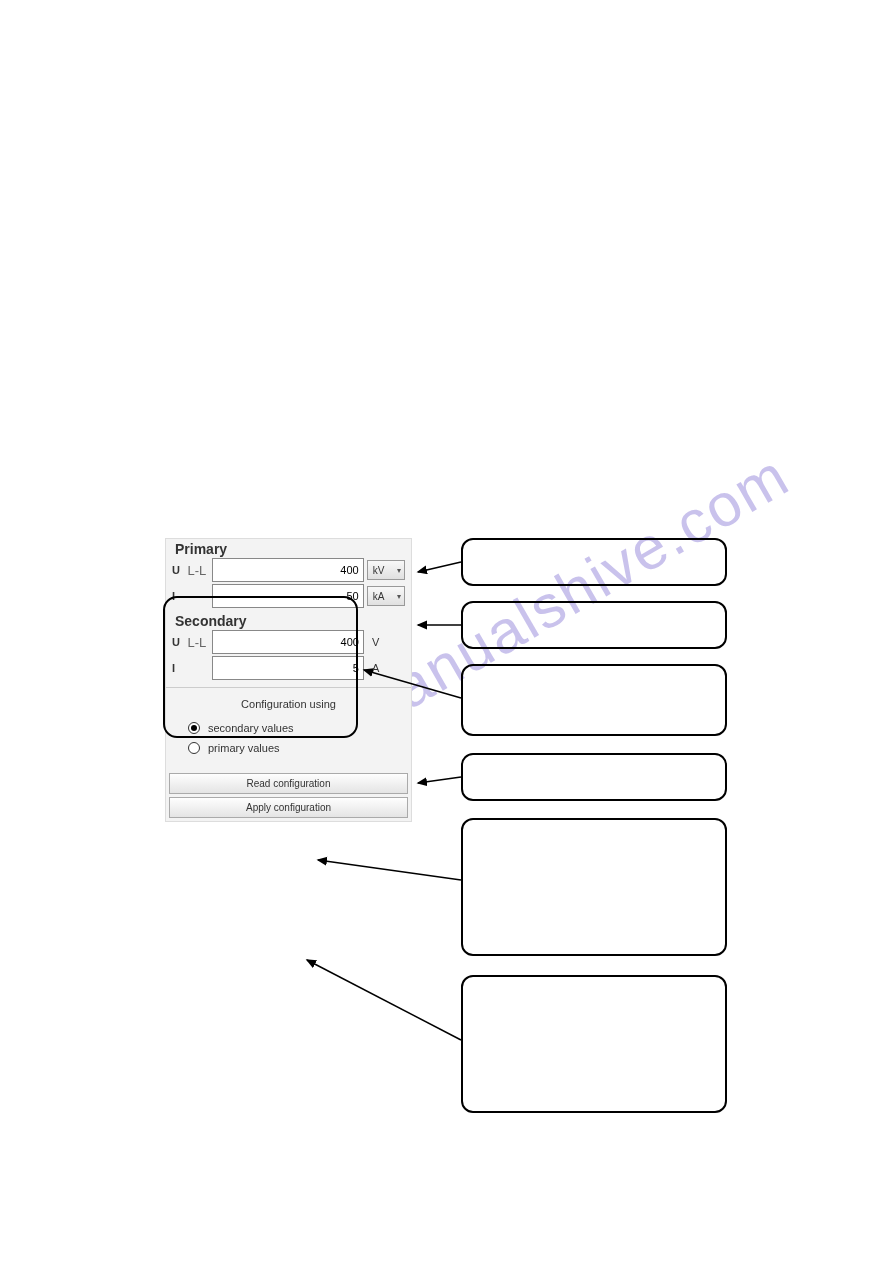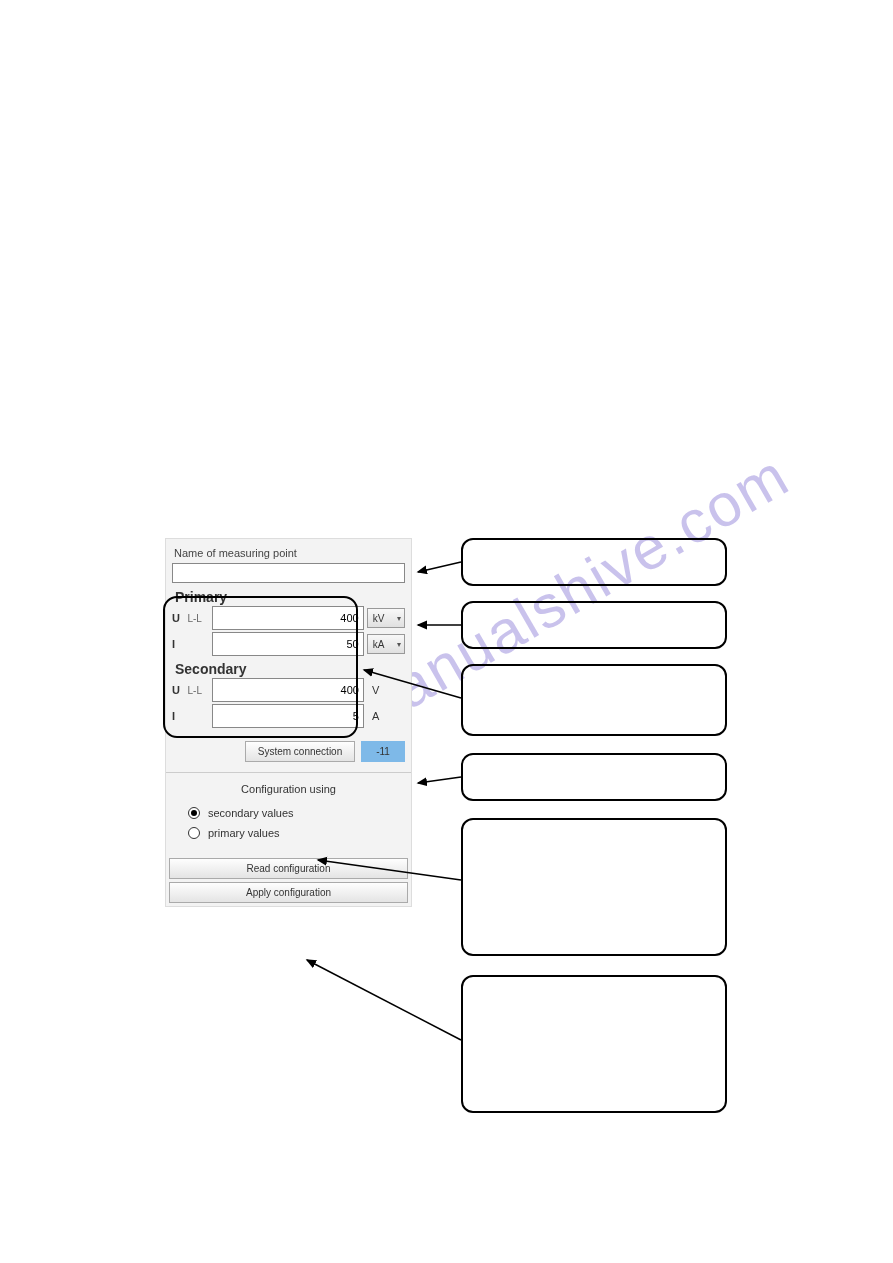--- a/index.html
+++ b/index.html
@@ -46,21 +46,21 @@
     font-size: 11px;
   }
   .bold { font-weight: bold; font-size: 14px; padding-left: 3px; }
   .row {
     display: flex;
     align-items: center;
     height: 26px;
     gap: 3px;
   }
   .row-lbl { width: 14px; font-size: 11px; font-weight: bold; }
-  .row-sub { width: 24px; font-size: 10px; color: #666; }
+  .row-sub { width: 24px; font-size: 13px; color: #666; }
   .num-input {
     flex: 1;
     height: 24px;
     border: 1px solid #888;
     background: #fff;
     text-align: right;
     padding: 0 4px;
     font-size: 11px;
   }
   .unit-select {
@@ -169,24 +169,20 @@
     z-index: 6;
   }
 </style>
 </head>
 <body>
 
 <div class="watermark">manualshive.com</div>
 
 <div class="panel">
 
-  <div class="section">
-    <div class="label-row">Name of measuring point</div>
-    <input class="text-input" value="" style="">
-  </div>
 
   <div class="section" style="padding-top:2px;">
     <div class="bold">Primary</div>
     <div class="row">
       <div class="row-lbl">U</div>
       <div class="row-sub">L-L</div>
       <input class="num-input" value="400" style="">
       <div class="unit-select">
         <span>kV</span>
         <span class="chevron">▾</span>
@@ -212,24 +208,20 @@
       <div class="unit-static">V</div>
     </div>
     <div class="row">
       <div class="row-lbl">I</div>
       <div class="row-sub"></div>
       <input class="num-input" value="5" style="">
       <div class="unit-static">A</div>
     </div>
   </div>
 
-  <div class="sysconn-row">
-    <div class="btn btn-sysconn">System connection</div>
-    <div class="val-box">-11</div>
-  </div>
 
   <div class="divider"></div>
 
   <div class="config-group">
     <div class="config-title">Configuration using</div>
     <div class="radio-row">
       <div class="radio">
           <div class="dot"></div>
         </div>
       <span>secondary values</span>

